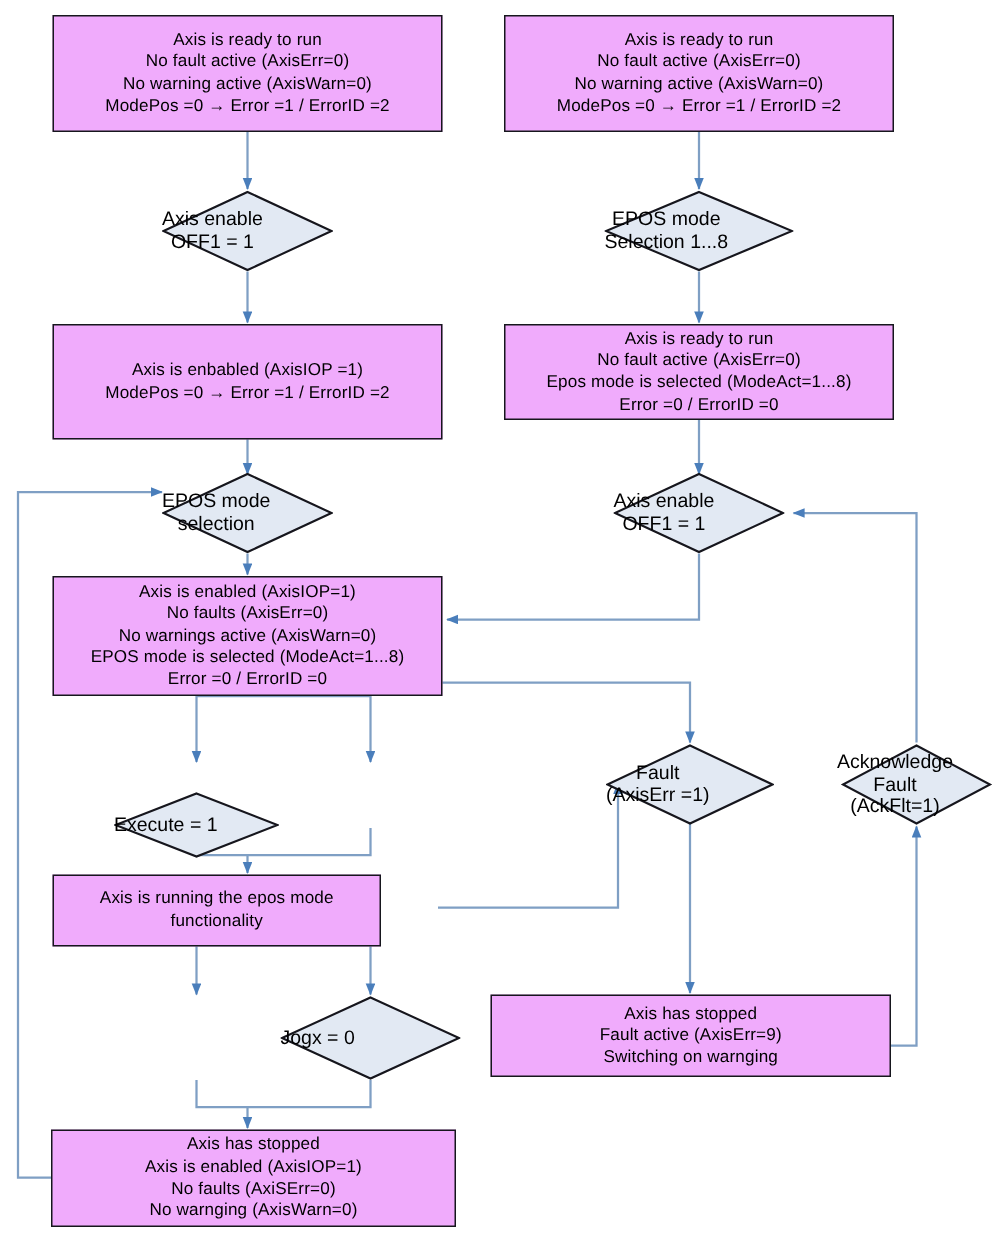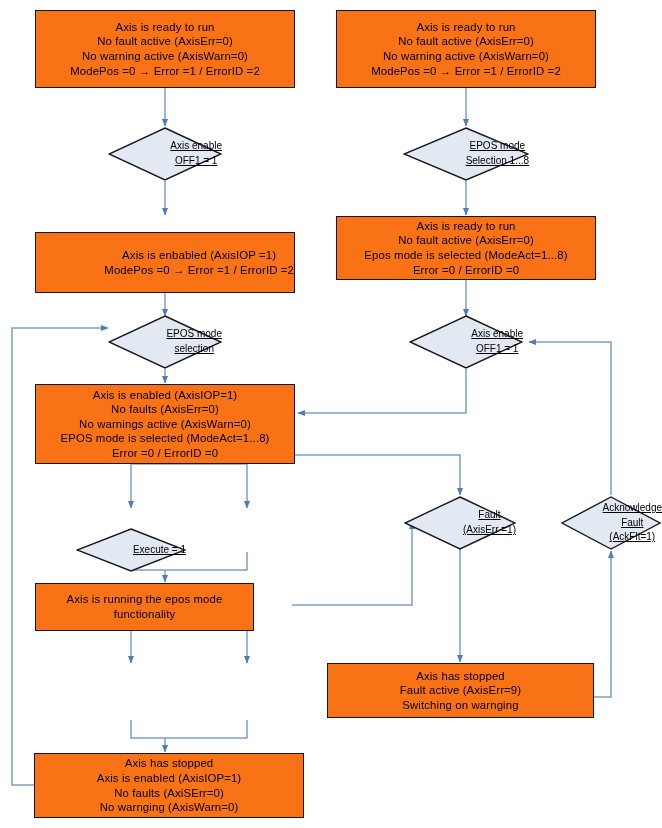--- a/index.html
+++ b/index.html
@@ -30,21 +30,21 @@
     position: absolute;
     box-sizing: border-box;
     display: flex;
     align-items: center;
     justify-content: center;
     text-align: center;
     color: #000000;
     z-index: 3;
   }
   .proc {
-    background: #f97316;
+    background: #f0abfc;
     border: 1.6px solid #16161d;
     font-size: 11.4px;
     line-height: 14.6px;
     letter-spacing: 0.01em;
   }
   .dec-wrap {
     position: absolute;
     z-index: 3;
   }
   .dec-wrap svg {
@@ -54,27 +54,26 @@
     display: block;
   }
   .dec-label {
     position: absolute;
     left: 0;
     top: 0;
     width: 100%;
     height: 100%;
     display: flex;
     align-items: center;
-    justify-content: flex-end;
+    justify-content: flex-start;
     text-align: center;
-    font-size: 10px;
+    font-size: 13px;
     line-height: 14.6px;
     color: #000000;
     white-space: nowrap;
-    text-decoration: underline;
   }
   .dec-label span {
     display: block;
   }
 </style>
 </head>
 <body>
 
 <div id="canvas">
 
@@ -141,21 +140,21 @@
 
   <div class="node proc" style="left:336px; top:10px; width:260px; height:78px;">
     <div>
       <div>Axis is ready to run</div>
       <div>No fault active (AxisErr=0)</div>
       <div>No warning active (AxisWarn=0)</div>
       <div>ModePos =0 → Error =1 / ErrorID =2</div>
     </div>
   </div>
 
-  <div class="node proc" style="left:35px; top:232px; width:260px; height:61px;justify-content:flex-end;">
+  <div class="node proc" style="left:35px; top:216px; width:260px; height:77px;">
     <div>
       <div>Axis is enbabled (AxisIOP =1)</div>
       <div>ModePos =0 → Error =1 / ErrorID =2</div>
     </div>
   </div>
 
   <div class="node proc" style="left:336px; top:216px; width:260px; height:64px;">
     <div>
       <div>Axis is ready to run</div>
       <div>No fault active (AxisErr=0)</div>
@@ -276,14 +275,24 @@
     <div class="dec-label">
       <div>
         <span>Acknowledge</span>
         <span>Fault</span>
         <span>(AckFlt=1)</span>
       </div>
     </div>
   </div>
 
 
+  <div class="dec-wrap" style="left:187px; top:664px; width:120px; height:56px;">
+    <svg width="120" height="56" viewBox="0 0 120 56" xmlns="http://www.w3.org/2000/svg">
+      <polygon points="60,1 119,28 60,55 1,28" fill="#e2e9f3" stroke="#16161d" stroke-width="1.4"></polygon>
+    </svg>
+    <div class="dec-label">
+      <div>
+        <span>Jogx = 0</span>
+      </div>
+    </div>
+  </div>
 
 </div>
 
 </body></html>

